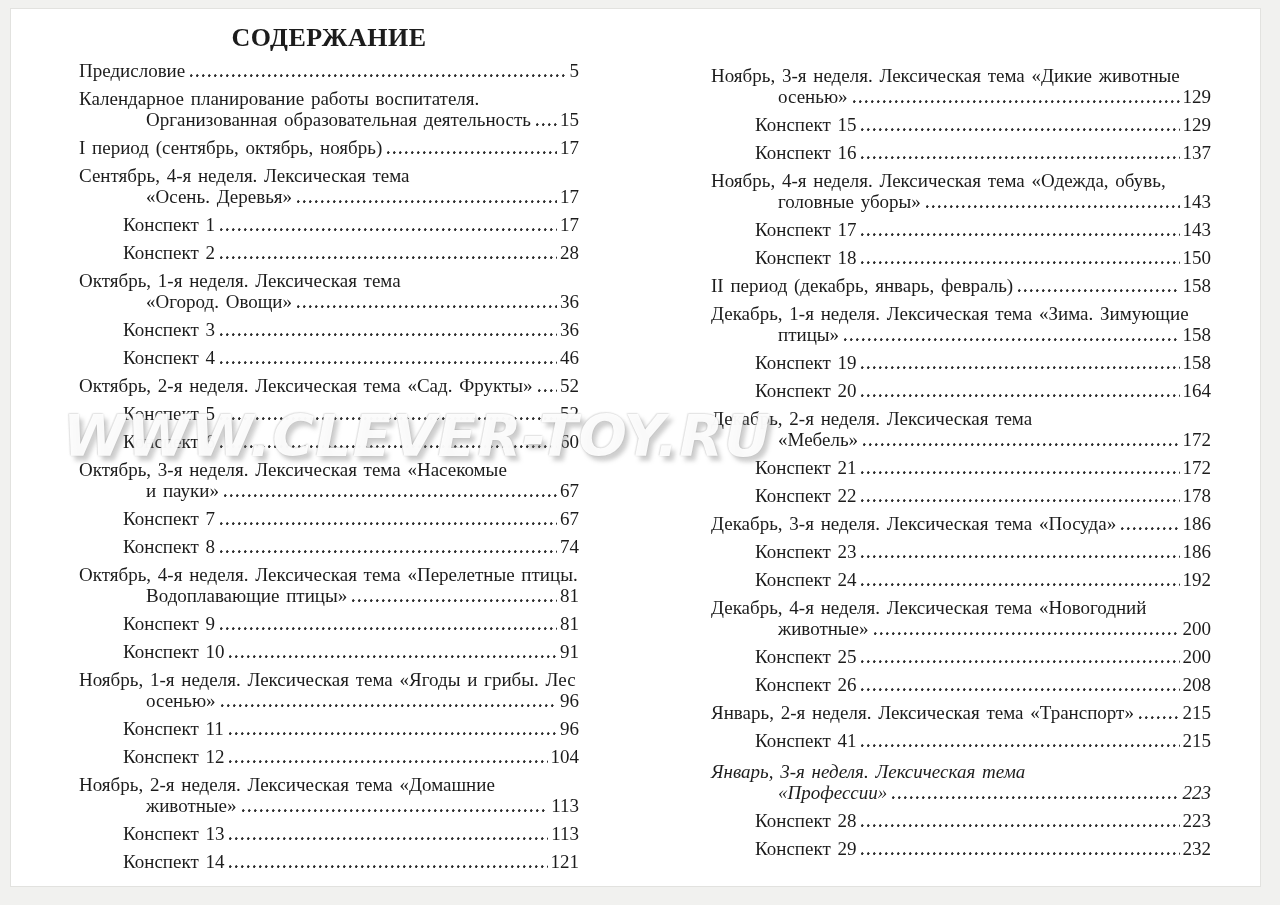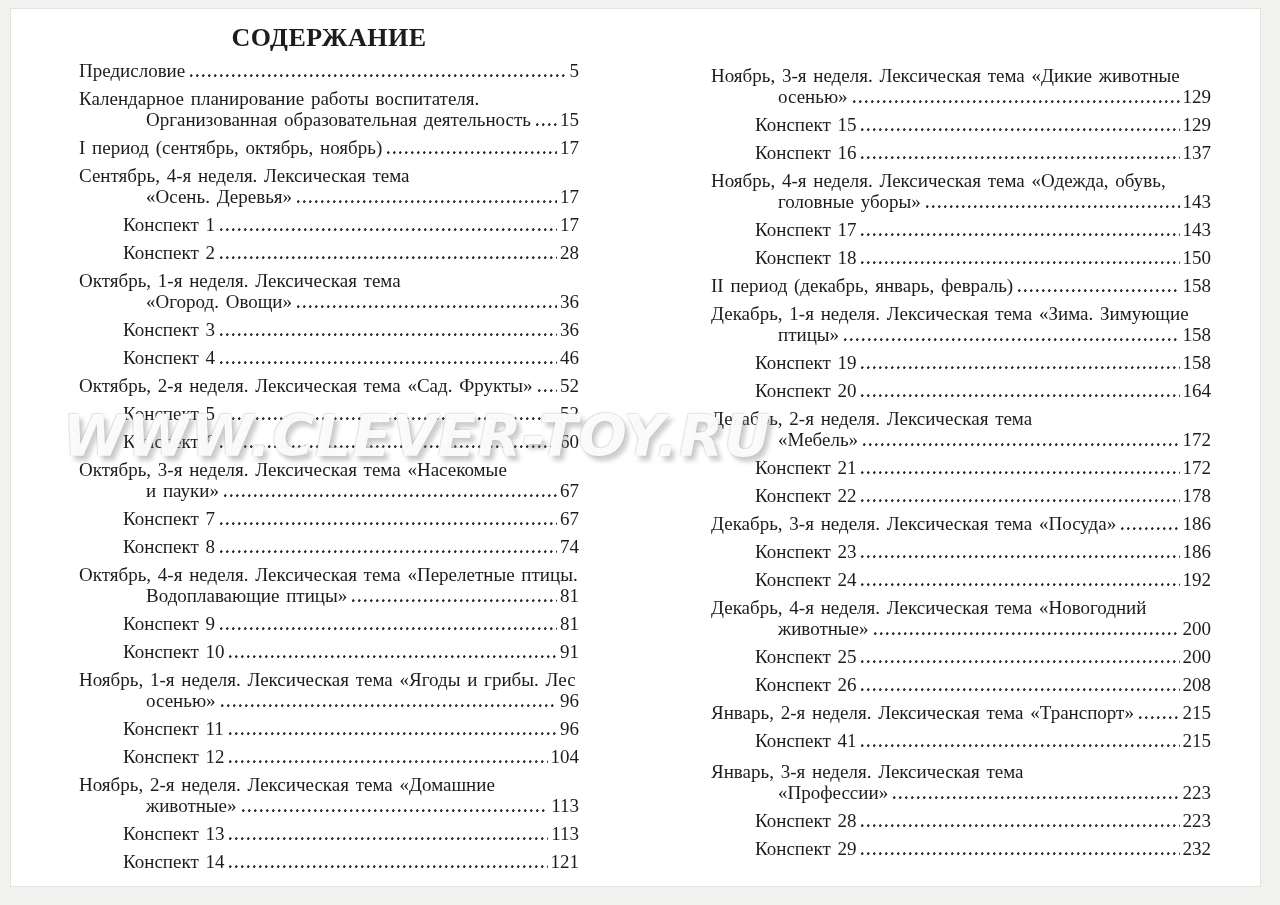--- a/index.html
+++ b/index.html
@@ -25,21 +25,21 @@
   .col-left{left:68px;top:16px;}   
   .col-right{left:700px;top:56px;} 
   .heading{
     margin:0 0 9px 0;
     font-size:26px;line-height:26px;font-weight:bold;
     text-align:center;letter-spacing:0.5px;
   }
   .entry{
     font-size:19px;line-height:21px;margin:0 0 7px 0;word-spacing:2px;
   }
-  .entry.gap-before{margin-top:10px;}
+  .entry.gap-before{margin-top:10px;font-style:italic;}
   .entry .line{display:block;white-space:nowrap;}
   .entry .line.last{display:flex;align-items:flex-end;}
   .entry.sub .line{padding-left:44px;}
   .entry .line.cont{padding-left:67px;}
   .txt{white-space:nowrap;}
   .leader{
     flex:1 1 auto;min-width:10px;align-self:flex-end;
     height:4px;margin:0 3px 3px 5px;
     background-image:radial-gradient(circle at 1.3px 1.6px,#2e2e2e 1.05px,rgba(0,0,0,0) 1.5px);
     background-size:6px 4px;background-repeat:repeat-x;

